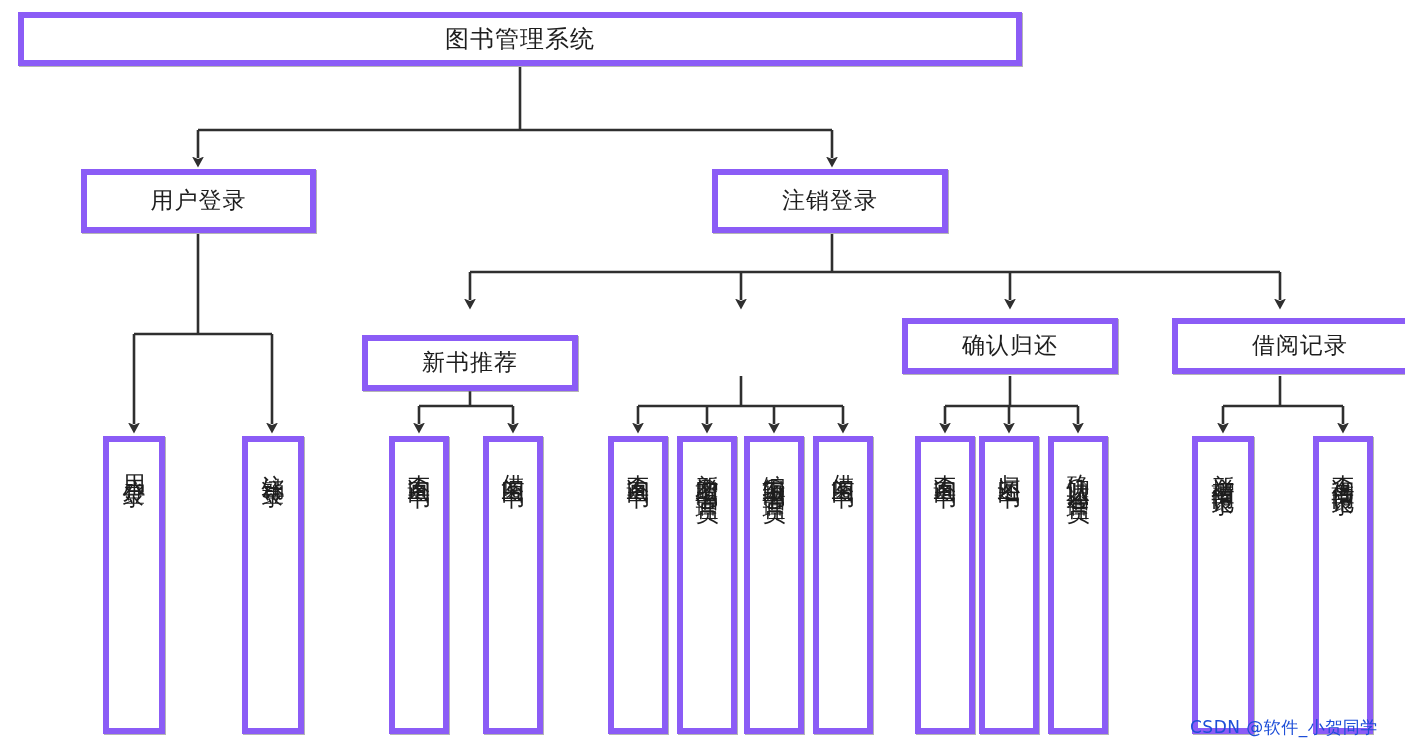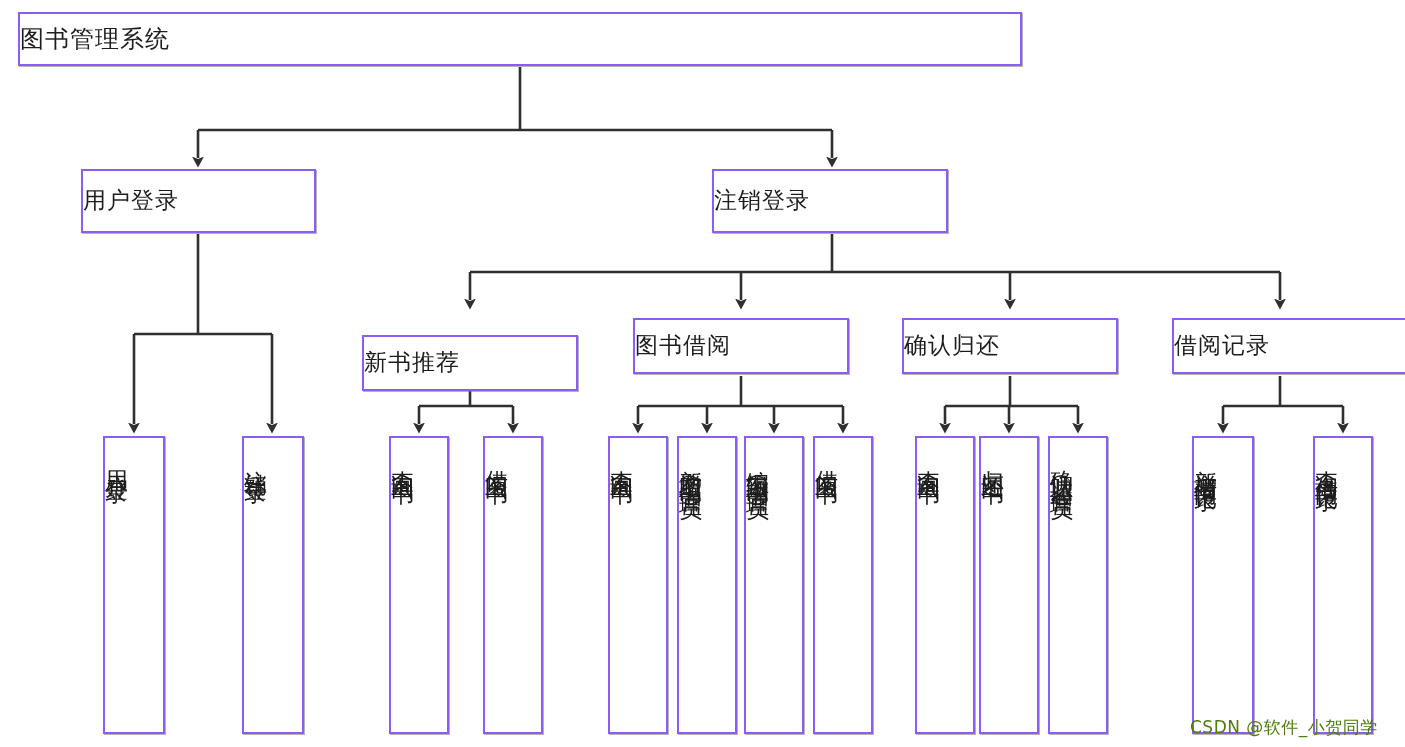--- a/index.html
+++ b/index.html
@@ -24,25 +24,25 @@
   svg.diagram-canvas {
     position: absolute;
     left: 0; top: 0;
     width: 1405px;
     height: 747px;
     display: block;
   }
   .node-box {
     position: absolute;
     box-sizing: border-box;
-    border: 2px solid #8b5cf6;
+    border: 6px solid #8b5cf6;
     background: #ffffff;
     display: flex;
     align-items: center;
-    justify-content: flex-start;
+    justify-content: center;
     box-shadow: 1px 1px 0 rgba(120,120,120,0.55);
   }
   .node-label-h {
     font-size: 23px;
     color: #1d1d1d;
     letter-spacing: 1px;
     line-height: 1.1;
     white-space: nowrap;
     text-align: center;
   }
@@ -58,21 +58,21 @@
     text-orientation: upright;
     letter-spacing: 4px;
     line-height: 1.0;
     text-align: left;
     white-space: pre-wrap;
     max-height: 282px;
   }
   .watermark {
     position: absolute;
     font-size: 17px;
-    color: #4d7c0f;
+    color: #1d4ed8;
     white-space: nowrap;
     letter-spacing: 0.5px;
     pointer-events: none;
   }
 </style>
 </head>
 <body>
 
 <div id="diagram-root">
 
@@ -137,23 +137,20 @@
   </div>
 
   <div class="node-box" style="left:712px; top:169px; width:236px; height:64px;">
     <span class="node-label-h">注销登录</span>
   </div>
 
   <div class="node-box" style="left:362px; top:335px; width:216px; height:56px;">
     <span class="node-label-h">新书推荐</span>
   </div>
 
-  <div class="node-box" style="left:633px; top:318px; width:216px; height:56px;">
-    <span class="node-label-h">图书借阅</span>
-  </div>
 
   <div class="node-box" style="left:902px; top:318px; width:216px; height:56px;">
     <span class="node-label-h">确认归还</span>
   </div>
 
   <div class="node-box" style="left:1172px; top:318px; width:256px; height:56px;">
     <span class="node-label-h">借阅记录</span>
   </div>
 
   <div class="node-box leaf" style="left:103px; top:436px; width:62px; height:298px;">

